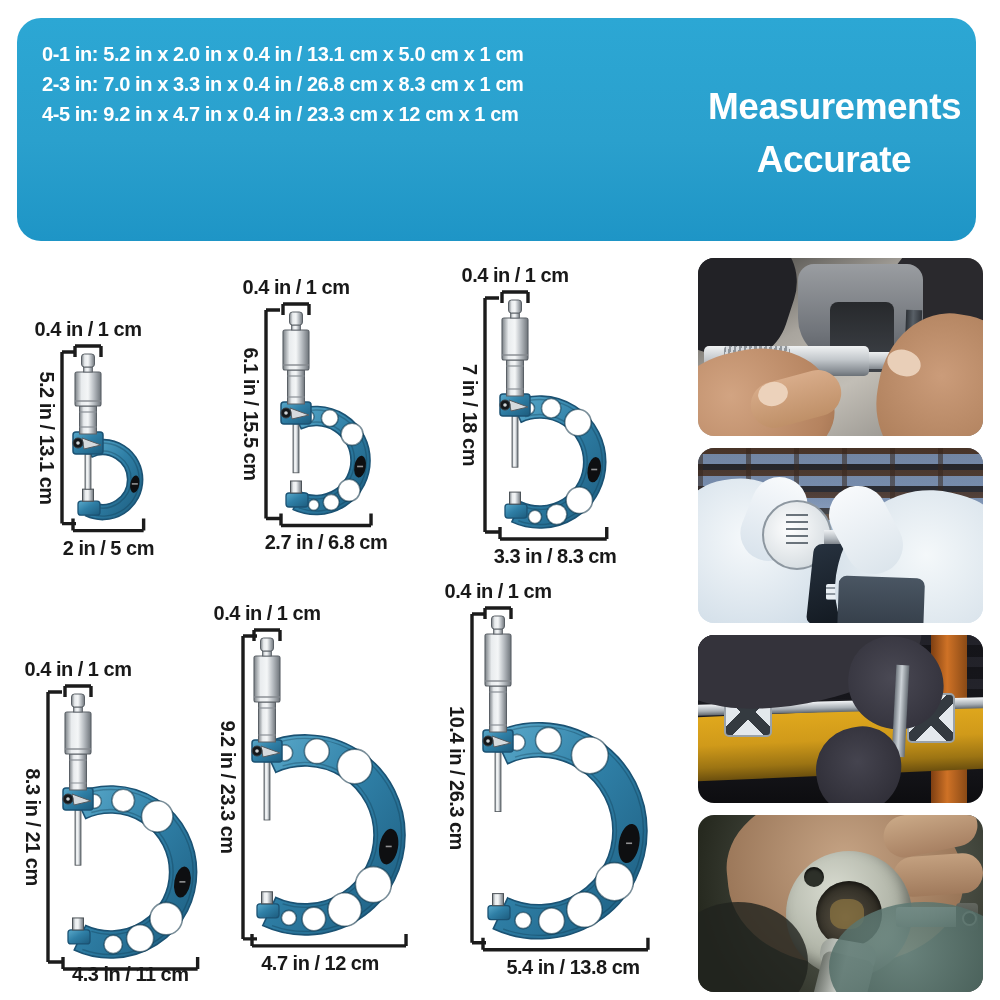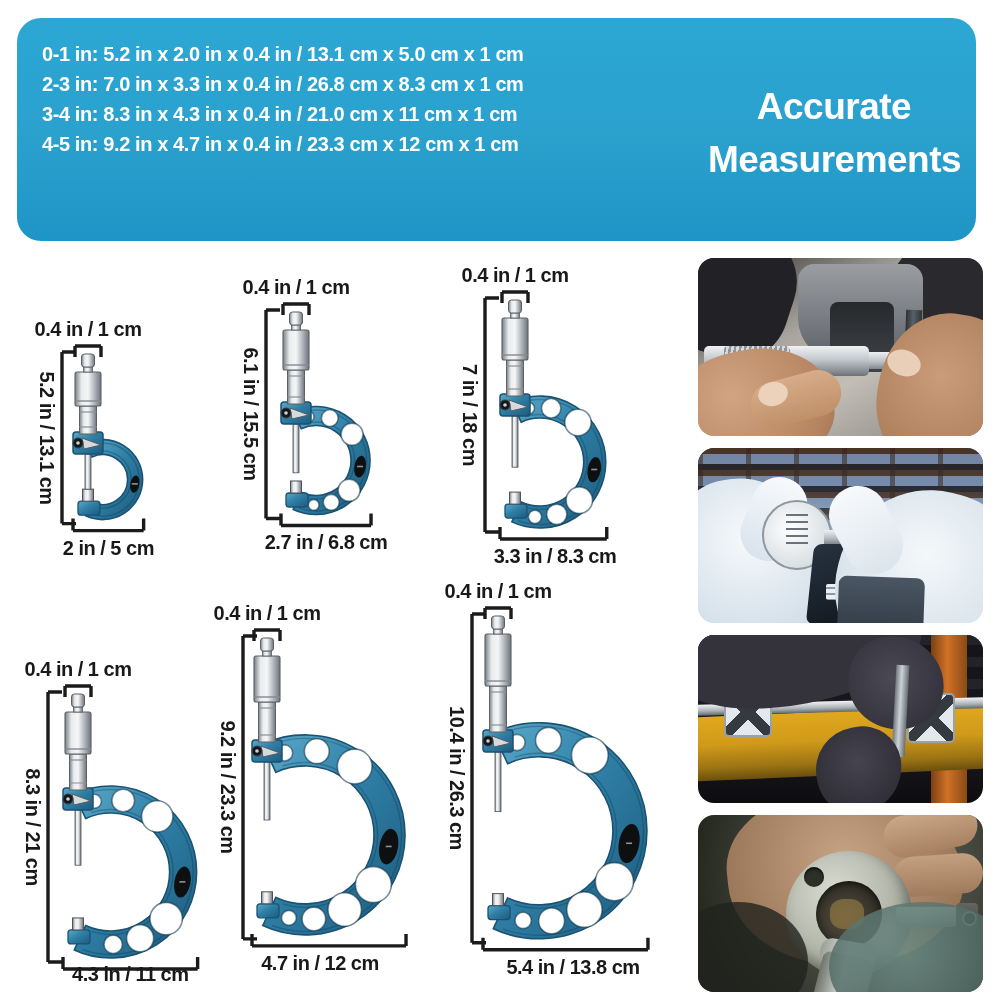--- a/index.html
+++ b/index.html
@@ -110,26 +110,25 @@
     </linearGradient>
   </defs>
 </svg>
 
 <div class="canvas">
 
   <header class="banner">
     <div class="specs">
       <div class="spec-line">0-1 in: 5.2 in x 2.0 in x 0.4 in / 13.1 cm x 5.0 cm x 1 cm</div>
       <div class="spec-line">2-3 in: 7.0 in x 3.3 in x 0.4 in / 26.8 cm x 8.3 cm x 1 cm</div>
-      <div class="spec-line">3-4 in: 8.3 in x 4.3 in x 0.4 in / 21.0 cm x 11 cm x 1 cm</div>
       <div class="spec-line">4-5 in: 9.2 in x 4.7 in x 0.4 in / 23.3 cm x 12 cm x 1 cm</div>
     </div>
     <div class="title">
+      <div>Measurements</div>
       <div>Accurate</div>
-      <div>Measurements</div>
     </div>
   </header>
 
   <div class="diagram" id="diag0" style="left: 24px; top: 312px; width: 180px; height: 270px;">
     <svg viewBox="0 0 180 270" width="180" height="270">
         <path d="M61.72026953037202,131.322688518534 A40,40 0 1 1 61.72026953037202,203.82731148146598 L68.05954345648252,190.23269467591624 A25,25 0 1 0 68.05954345648252,144.91730532408374 Z" fill="url(#frameG)" stroke="#1B5273" stroke-width="1.6"></path>
         <path d="M66.1412647686131,133.27621934131435 A36.5,36.5 0 1 1 66.1412647686131,201.87378065868563" fill="none" stroke="rgba(10,45,65,.30)" stroke-width="1.4"></path>
         <path d="M69.818015660314,140.46988928558812 A28.5,28.5 0 1 1 69.818015660314,194.68011071441185" fill="none" stroke="rgba(10,45,65,.30)" stroke-width="1.4"></path>
         <ellipse cx="110.80871223410104" cy="172.09812578120213" rx="4.5" ry="8.7" transform="rotate(10 110.80871223410104 172.09812578120213)" fill="#0e0f11"></ellipse>
         <rect x="107.80871223410104" y="171.09812578120213" width="6" height="1.6" fill="rgba(255,255,255,.55)"></rect>

